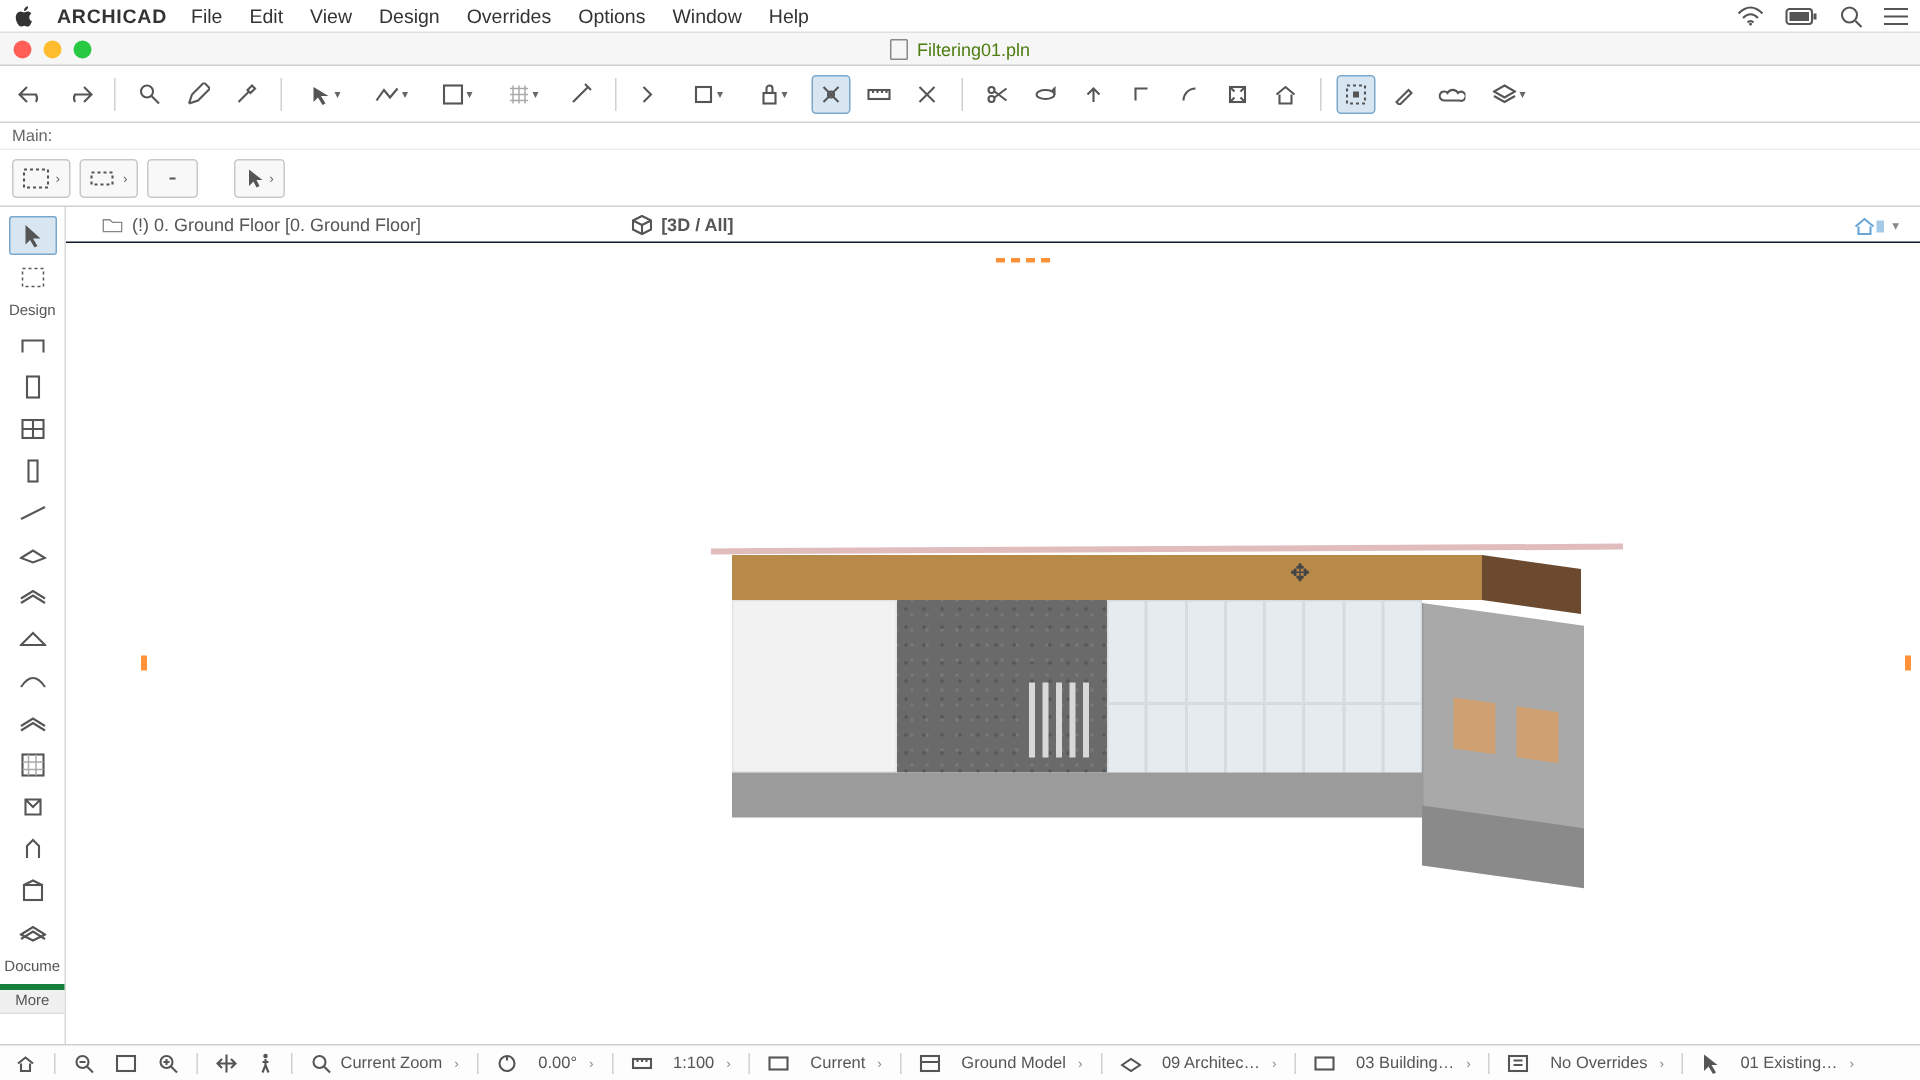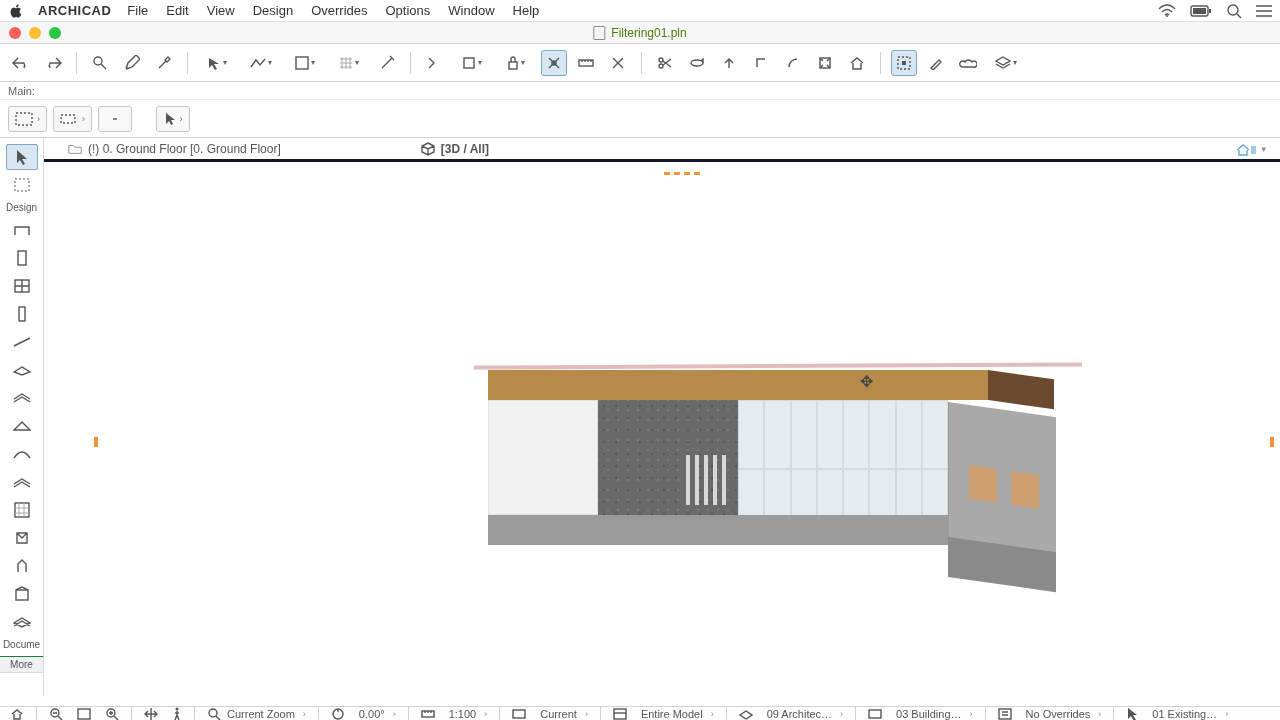--- a/index.html
+++ b/index.html
@@ -37,21 +37,21 @@
 .t2btn { height: 26px; min-width: 34px; border: 1px solid #c8c8c8; border-radius: 3px; display: flex; align-items: center; justify-content: center; background: #f8f8f8; gap: 4px; padding: 0 6px; font-size: 10px; }
 .t2btn .chev { font-size: 9px; color: #666; }
 
 
 .left-palette { position: absolute; left: 0; top: 138px; width: 44px; bottom: 24px; background: #fff; border-right: 1px solid #d8d8d8; display: flex; flex-direction: column; align-items: center; padding-top: 6px; gap: 2px; }
 .pbtn { width: 32px; height: 26px; display: flex; align-items: center; justify-content: center; border-radius: 2px; }
 .pbtn.sel { background: #d8e6f2; border: 1px solid #7aa8cc; }
 .plabel { font-size: 10px; color: #555; margin: 2px 0; text-align: center; width: 100%; }
 
 
-.crumbs { position: absolute; top: 138px; left: 44px; right: 0; height: 24px; display: flex; align-items: center; padding-left: 24px; font-size: 12px; color: #555; border-bottom: 3px solid #0f172a; }
+.crumbs { position: absolute; top: 138px; left: 44px; right: 0; height: 24px; display: flex; align-items: center; padding-left: 24px; font-size: 12px; color: #555; border-bottom: 1px solid #0f172a; }
 .crumbs .folder-icon { width: 14px; height: 12px; margin-right: 6px; fill:#888; }
 .crumbs .tab3d { margin-left: 140px; display:flex; align-items:center; gap:6px;font-weight:bold; }
 .crumbs .tab3d .cube-icon { width:14px; height:14px; }
 .crumbs .right-house { margin-left: auto; margin-right: 14px; display:flex; align-items:center; gap:4px; }
 
 
 .quick-opts { position: absolute; top: 172px; left: 160px; height: 36px; border: 1px solid #cfcfcf; border-radius: 4px; background: #fafafa; display: flex; align-items: center; padding: 0 10px; gap: 14px; font-size: 11px; color: #444; }
 .quick-opts .col { display: flex; flex-direction: column; gap: 2px; align-items: flex-start; }
 .quick-opts .icons-row { display: flex; gap: 12px; align-items:center; }
 .quick-opts .mini { font-size:10px; }
@@ -80,21 +80,21 @@
 
 .tick { position:absolute; width:4px; height:10px; background:#ff9138;}
 .tick.t1 { left:50px; top:275px;} .tick.t2 { right:6px; top:275px;}
 .tick-row { position:absolute; top:10px; left:620px; display:flex; gap:4px;}
 .tick-row span { width:6px; height:3px; background:#ff9138;}
 
 
 .cross-cursor { position:absolute; left:816px; top:210px; font-size:16px; color:#444; }
 
 
-.status { position: absolute; bottom: 0; left: 0; right: 0; height: 14px; background: #fdfdfd; border-top: 1px solid #d0d0d0; display: flex; align-items: center; padding: 0 6px; gap: 6px; font-size: 11px; color: #555; }
+.status { position: absolute; bottom: 0; left: 0; right: 0; height: 24px; background: #fdfdfd; border-top: 1px solid #d0d0d0; display: flex; align-items: center; padding: 0 6px; gap: 6px; font-size: 11px; color: #555; }
 .sbtn { height: 18px; min-width: 18px; display: flex; align-items: center; justify-content: center; padding: 0 4px; border-radius:2px; }
 .sfield { display:flex; align-items:center; gap:6px; padding:0 4px; }
 .schev { font-size:9px; color:#888; margin-left:2px;}
 .ssep { width:1px; height:14px; background:#d0d0d0; margin:0 2px;}
 
 svg { display:block; }
 .ico-stroke { stroke:#555; stroke-width:1.4; fill:none; }
 </style>
 </head>
 <body>
@@ -495,21 +495,21 @@
         <rect x="2" y="4" width="12" height="10" class="ico-stroke"></rect>
         <path d="M2 4 L8 1 L14 4" class="ico-stroke"></path>
       </svg>
     </div>
   <div class="pbtn">
       <svg width="18" height="12" viewBox="0 0 18 12">
         <path d="M1 7 L9 2 L17 7 L9 11 Z M1 10 L9 5 L17 10" class="ico-stroke"></path>
       </svg>
     </div>
   <div class="plabel">Docume</div>
-  <div class="plabel" style="background:#f0f0f0;border-top:1px solid #15803d;border-bottom:1px solid #ddd;padding:2px 0">More</div>
+  <div class="plabel" style="background:#f0f0f0;border-top:4px solid #15803d;border-bottom:1px solid #ddd;padding:2px 0">More</div>
 </div>
 
 <div class="viewport">
   <div class="tick-row">
       <span></span>
       <span></span>
       <span></span>
       <span></span>
     </div>
   <div class="tick t1"></div>
@@ -633,21 +633,21 @@
       <span class="schev">›</span>
     </div>
   <div class="ssep"></div>
   <div class="sbtn">
       <svg width="14" height="12" viewBox="0 0 14 12">
         <rect x="1" y="1" width="12" height="10" class="ico-stroke"></rect>
         <path d="M1 5h12" class="ico-stroke"></path>
       </svg>
     </div>
   <div class="sfield">
-      <span>Entire Model</span>
+      <span>Ground Model</span>
       <span class="schev">›</span>
     </div>
   <div class="ssep"></div>
   <div class="sbtn">
       <svg width="14" height="12" viewBox="0 0 14 12">
         <path d="M1 7 L7 3 L13 7 L7 11 Z" class="ico-stroke"></path>
       </svg>
     </div>
   <div class="sfield">
       <span>09 Architec…</span>

